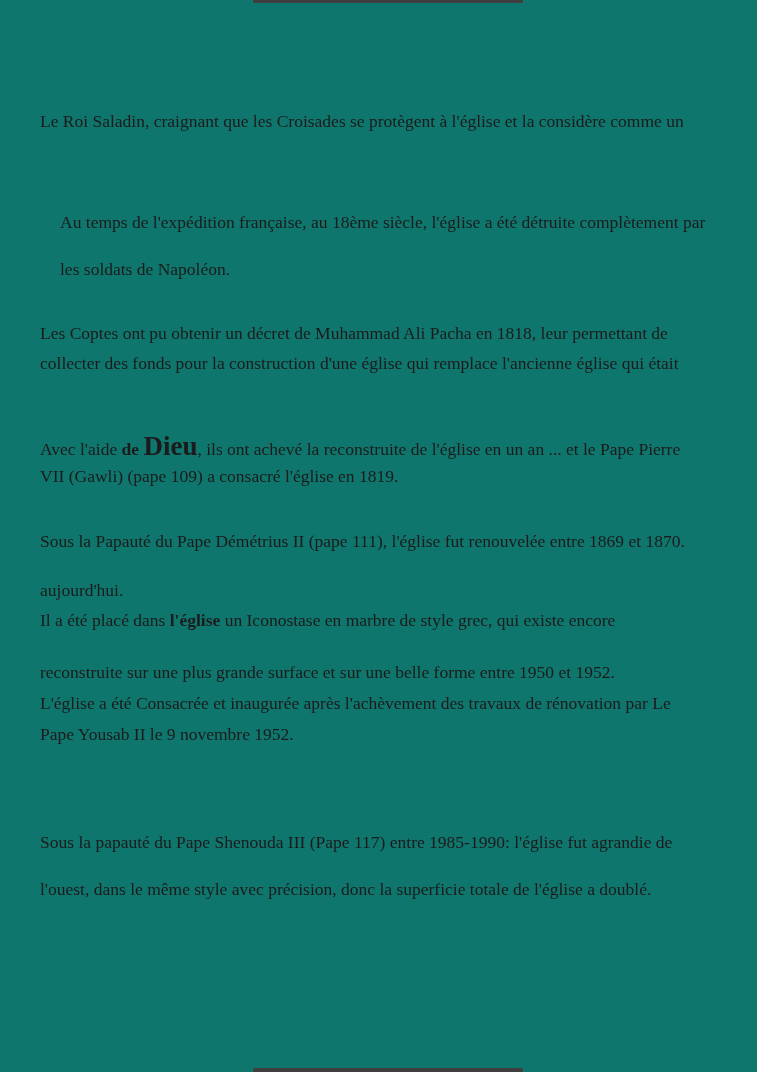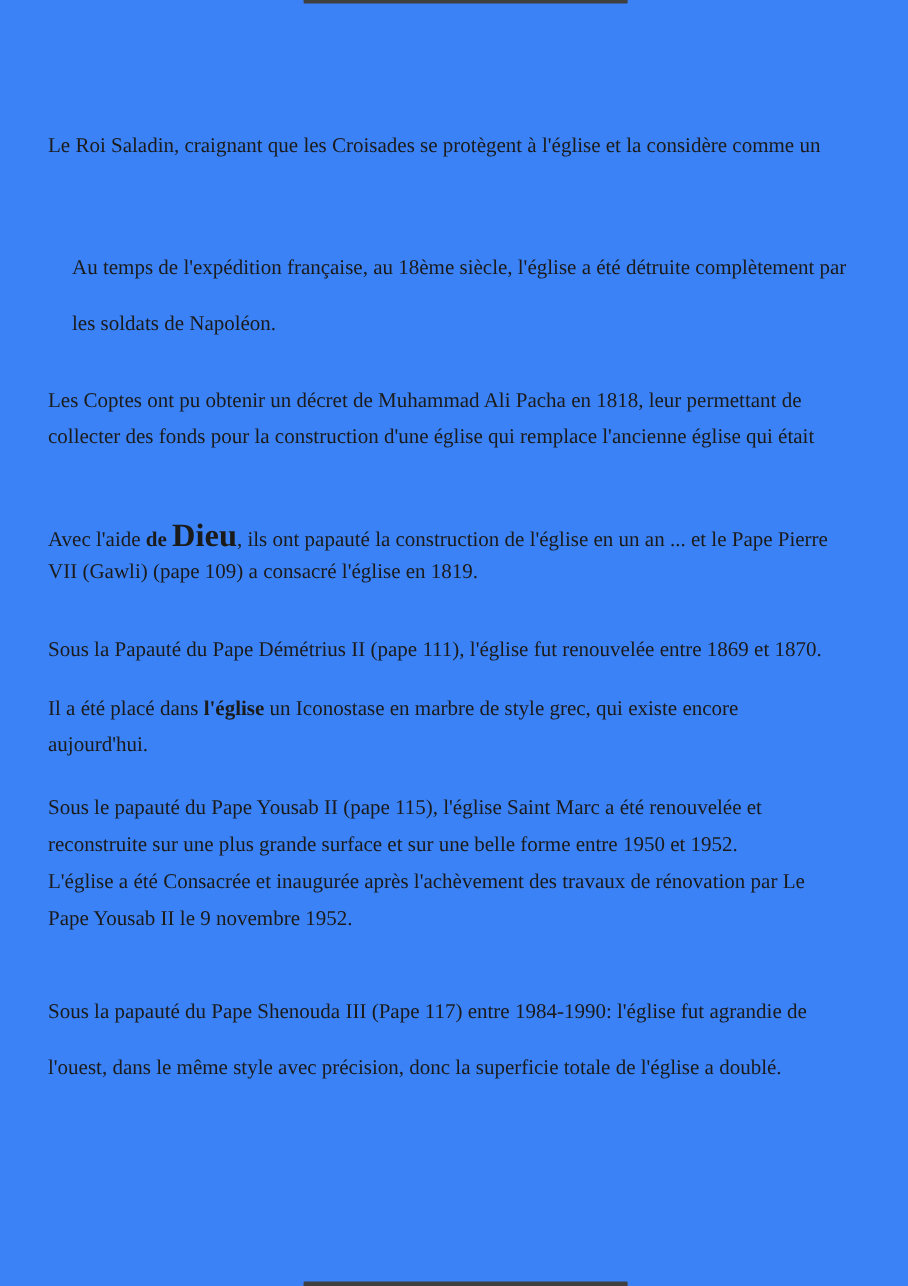--- a/index.html
+++ b/index.html
@@ -4,21 +4,21 @@
 <style>
   html, body {
     margin: 0;
     padding: 0;
     background: #ffffff;
   }
   .page {
     position: relative;
     width: 757px;
     height: 1072px;
-    background: #3b82f6;
+    background: #0f766e;
     overflow: hidden;
     font-family: "Liberation Serif", "DejaVu Serif", serif;
     color: #1b1b1b;
   }
   .edge-bar {
     position: absolute;
     left: 253px;
     width: 270px;
     background: #3f3f3f;
   }
@@ -75,42 +75,41 @@
       <span class="line">Au temps de l'expédition française, au 18ème siècle, l'église a été détruite complètement par</span>
       <span class="line">les soldats de Napoléon.</span>
     </p>
 
     <p class="para lh-norm p3">
       <span class="line">Les Coptes ont pu obtenir un décret de Muhammad Ali Pacha en 1818, leur permettant de</span>
       <span class="line">collecter des fonds pour la construction d'une église qui remplace l'ancienne église qui était</span>
     </p>
 
     <p class="para lh-norm p4">
-      <span class="line"><span>Avec l'aide </span><span class="b">de </span><span class="b-large">Dieu</span><span>, ils ont papauté la construction de l'église en un an ... et le Pape Pierre</span></span>
+      <span class="line"><span>Avec l'aide </span><span class="b">de </span><span class="b-large">Dieu</span><span>, ils ont achevé la reconstruite de l'église en un an ... et le Pape Pierre</span></span>
       <span class="line">VII (Gawli) (pape 109) a consacré l'église en 1819.</span>
     </p>
 
     <p class="para lh-norm p5">
       <span class="line">Sous la Papauté du Pape Démétrius II (pape 111), l'église fut renouvelée entre 1869 et 1870.</span>
     </p>
 
     <p class="para lh-norm p6">
+      <span class="line">aujourd'hui.</span>
       <span class="line"><span>Il a été placé dans </span><span class="b">l'église</span><span> un Iconostase en marbre de style grec, qui existe encore</span></span>
-      <span class="line">aujourd'hui.</span>
     </p>
 
     <p class="para lh-mid p7">
-      <span class="line">Sous le papauté du Pape Yousab II (pape 115), l'église Saint Marc a été renouvelée et</span>
       <span class="line">reconstruite sur une plus grande surface et sur une belle forme entre 1950 et 1952.</span>
       <span class="line">L'église a été Consacrée et inaugurée après l'achèvement des travaux de rénovation par Le</span>
       <span class="line">Pape Yousab II le 9 novembre 1952.</span>
     </p>
 
     <p class="para lh-wide p8">
-      <span class="line">Sous la papauté du Pape Shenouda III (Pape 117) entre 1984-1990: l'église fut agrandie de</span>
+      <span class="line">Sous la papauté du Pape Shenouda III (Pape 117) entre 1985-1990: l'église fut agrandie de</span>
       <span class="line">l'ouest, dans le même style avec précision, donc la superficie totale de l'église a doublé.</span>
     </p>
 
   </main>
 
   <div class="edge-bar bottom"></div>
 
 </div>
 
 </body></html>

